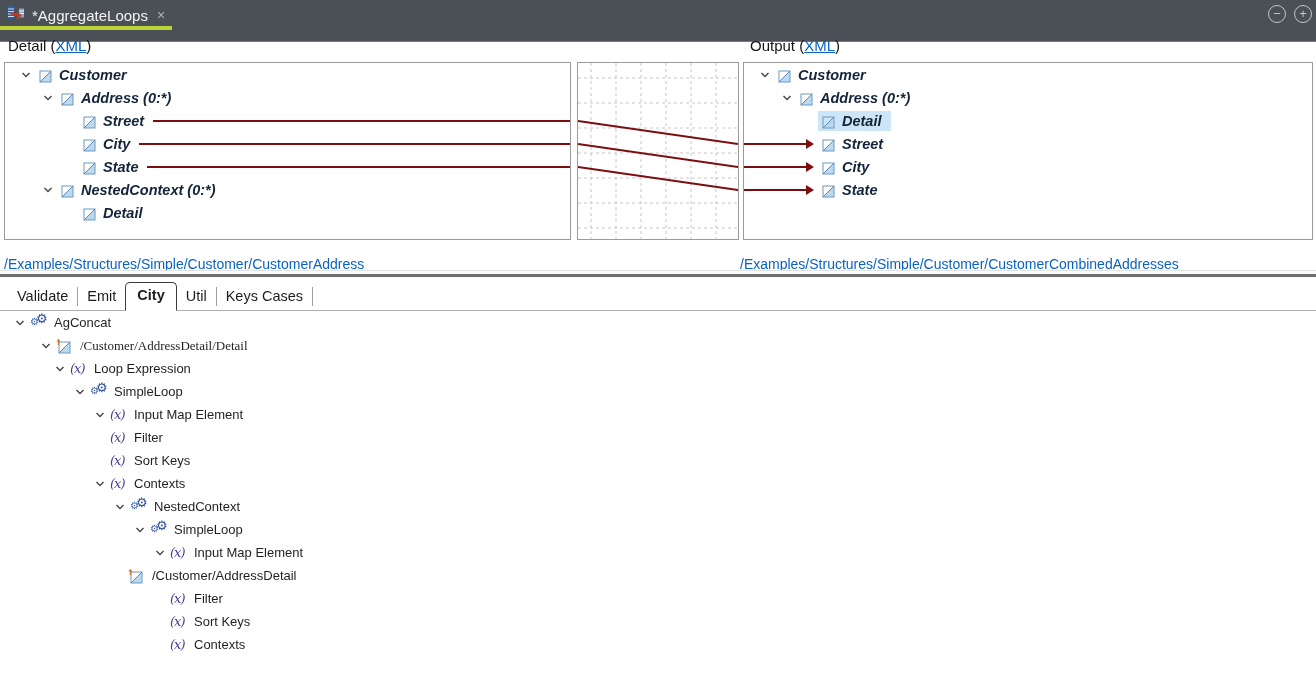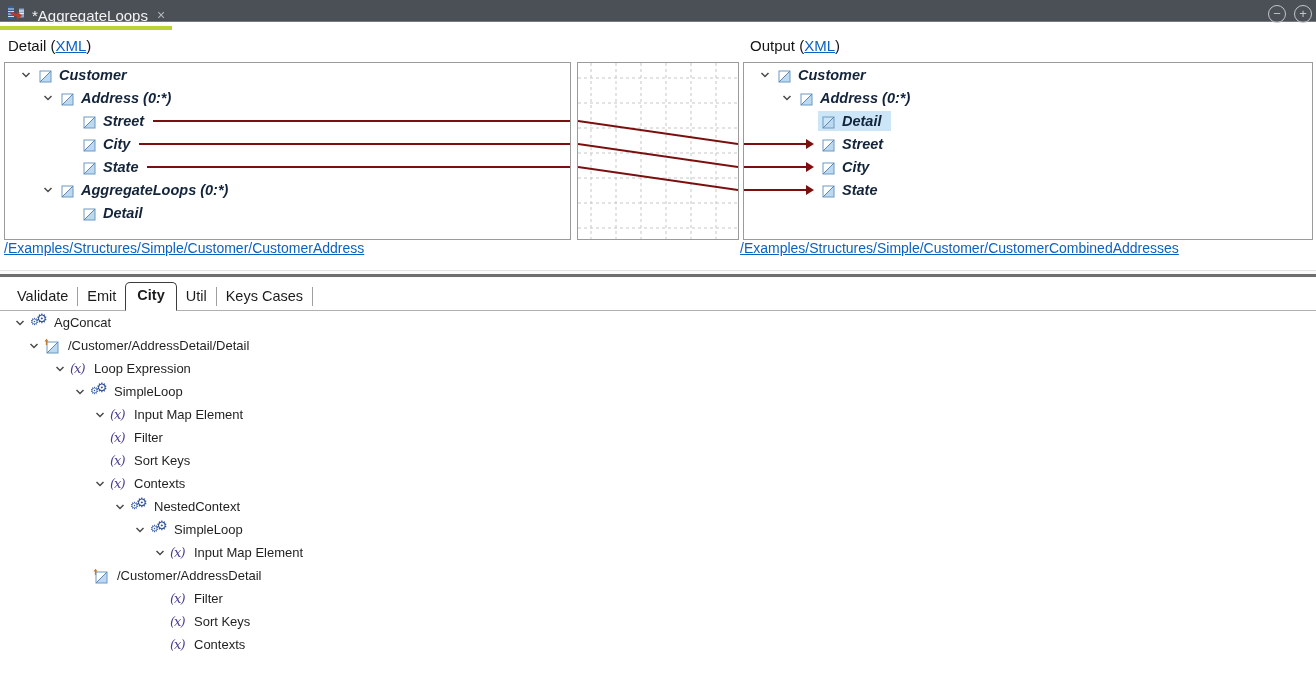--- a/index.html
+++ b/index.html
@@ -6,21 +6,21 @@
     --map-line:#7b0e0e; --sel:#cde6f7; --lime:#bcd335; --link:#0a62c1;
     --bar:#4a5056; --panel-border:#9b9b9b; --tree-text:#13243a; --btree-text:#1f1f1f;
   }
   *{box-sizing:border-box;}
   html,body{margin:0;padding:0;}
   body{
     width:1316px;height:680px;position:relative;overflow:hidden;background:#fff;
     font-family:"Liberation Sans",sans-serif;-webkit-font-smoothing:antialiased;
   }
   
-  .titlebar{position:absolute;left:0;top:0;width:1316px;height:22px;background:var(--bar);border-bottom:1px solid #757a7e;}
+  .titlebar{position:absolute;left:0;top:0;width:1316px;height:42px;background:var(--bar);border-bottom:1px solid #757a7e;}
   .doc-tab{position:absolute;left:0;top:0;width:172px;height:30px;display:flex;align-items:center;padding-left:7px;gap:7px;cursor:default;}
   .doc-tab .tab-title{color:#f2f2f2;font-size:15px;white-space:nowrap;}
   .doc-tab .tab-close{color:#b2b6b9;font-size:14px;margin-left:2px;}
   .tab-underline{position:absolute;left:0;top:26px;width:172px;height:4px;background:var(--lime);}
   .win-btn{position:absolute;top:5px;width:18px;height:18px;border:1.5px solid #c3c6c9;border-radius:50%;
     color:#c3c6c9;font-size:13px;line-height:15px;text-align:center;cursor:pointer;}
   #btn-collapse{right:30px;}
   #btn-expand{right:4px;}
   
   .pane-header{position:absolute;top:37px;font-size:15px;color:#141414;white-space:nowrap;}
@@ -35,21 +35,21 @@
   .trow{height:23px;display:flex;align-items:center;position:relative;white-space:nowrap;}
   .slot-chev{width:22px;flex:0 0 22px;display:flex;justify-content:center;align-items:center;}
   .slot-icon{width:22px;flex:0 0 22px;display:flex;justify-content:flex-start;align-items:center;}
   .tlabel{font-weight:bold;font-style:italic;font-size:14.5px;color:var(--tree-text);padding-right:2px;}
   .mapline{flex:1 1 auto;height:2px;background:var(--map-line);margin-left:7px;}
   .sel{display:flex;align-items:center;background:var(--sel);padding:2px 7px 2px 2px;margin-left:-2px;}
   .arrow-line{position:absolute;left:0;top:50%;margin-top:-1px;width:62px;height:2px;background:var(--map-line);}
   .arrow-head{position:absolute;left:62px;top:50%;margin-top:-5px;width:0;height:0;
     border-left:8px solid var(--map-line);border-top:5px solid transparent;border-bottom:5px solid transparent;}
   
-  .path-row{position:absolute;top:240px;font-size:14px;white-space:nowrap;}
+  .path-row{position:absolute;top:256px;font-size:14px;white-space:nowrap;}
   #input-path{left:4px;} #output-path{left:740px;}
   
   .splitter{position:absolute;left:0;top:270px;width:1316px;height:8px;background:#fbfbfb;border-top:1px solid #e3e3e3;}
   .splitter .sash{position:absolute;left:0;bottom:1px;width:100%;height:3px;background:#6f6f6f;}
   
   .tabs{position:absolute;left:0;top:281px;width:1316px;height:30px;border-bottom:1px solid #b0b0b0;
     display:flex;align-items:flex-end;padding-left:8px;}
   .tab{font-size:14.5px;color:#1c1c1c;padding:4px 9px 6px;cursor:pointer;white-space:nowrap;}
   .tab.active{font-weight:bold;border:1px solid #3c3c3c;border-bottom:1px solid #fff;border-radius:5px 5px 0 0;
     background:#fff;margin-bottom:-1px;padding:4px 11px 7px;position:relative;z-index:2;}
@@ -161,21 +161,21 @@
           <path d="M2.5 4 L6 7.5 L9.5 4" fill="none" stroke="#4a4a4a" stroke-width="1.5"></path>
         </svg>
       </span>
       <span class="slot-icon">
         <svg width="16" height="16" viewBox="0 0 16 16">
           <path d="M3 15 L14 15 L14 4 Z" fill="#bcd9ef"></path>
           <rect x="3" y="4" width="11" height="11" fill="none" stroke="#6d98c2"></rect>
           <path d="M3 15 L14 4" stroke="#5d88b5" stroke-width="1"></path>
         </svg>
       </span>
-      <span class="tlabel">AggregateLoops (0:*)</span>
+      <span class="tlabel">NestedContext (0:*)</span>
     </div>
     <div class="trow" style="padding-left: 54px;">
       <span class="slot-chev"></span>
       <span class="slot-icon">
         <svg width="16" height="16" viewBox="0 0 16 16">
           <path d="M3 15 L14 15 L14 4 Z" fill="#bcd9ef"></path>
           <rect x="3" y="4" width="11" height="11" fill="none" stroke="#6d98c2"></rect>
           <path d="M3 15 L14 4" stroke="#5d88b5" stroke-width="1"></path>
         </svg>
       </span>
@@ -312,21 +312,21 @@
         </svg>
       </span>
       <span class="bslot-icon">
         <span class="icon-gears">
           <span class="g-big">⚙</span>
           <span class="g-small">⚙</span>
         </span>
       </span>
       <span class="blabel">AgConcat</span>
     </div>
-    <div class="brow" style="padding-left: 24px;">
+    <div class="brow" style="padding-left: 36px; font-family: Liberation Serif, serif;">
       <span class="bslot-chev">
         <svg width="12" height="12" viewBox="0 0 12 12">
           <path d="M2.5 4 L6 7.5 L9.5 4" fill="none" stroke="#4a4a4a" stroke-width="1.5"></path>
         </svg>
       </span>
       <span class="bslot-icon">
         <svg width="16" height="16" viewBox="0 0 16 16">
           <path d="M3 15 L14 15 L14 4 Z" fill="#bcd9ef"></path>
           <rect x="3" y="4" width="11" height="11" fill="none" stroke="#6d98c2"></rect>
           <path d="M3 15 L14 4" stroke="#5d88b5" stroke-width="1"></path>
@@ -429,21 +429,21 @@
       <span class="bslot-chev">
         <svg width="12" height="12" viewBox="0 0 12 12">
           <path d="M2.5 4 L6 7.5 L9.5 4" fill="none" stroke="#4a4a4a" stroke-width="1.5"></path>
         </svg>
       </span>
       <span class="bslot-icon">
         <span class="icon-fx">(x)</span>
       </span>
       <span class="blabel">Input Map Element</span>
     </div>
-    <div class="brow" style="padding-left: 73px;">
+    <div class="brow" style="padding-left: 108px;">
       <span class="bslot-chev"></span>
       <span class="bslot-icon">
         <svg width="16" height="16" viewBox="0 0 16 16">
           <path d="M3 15 L14 15 L14 4 Z" fill="#bcd9ef"></path>
           <rect x="3" y="4" width="11" height="11" fill="none" stroke="#6d98c2"></rect>
           <path d="M3 15 L14 4" stroke="#5d88b5" stroke-width="1"></path>
           <path d="M2.5 7 L2.5 3" stroke="#c47a2b" stroke-width="1.3"></path>
           <path d="M0.5 3.5 L2.5 0.8 L4.5 3.5 Z" fill="#c47a2b"></path>
         </svg>
       </span>

